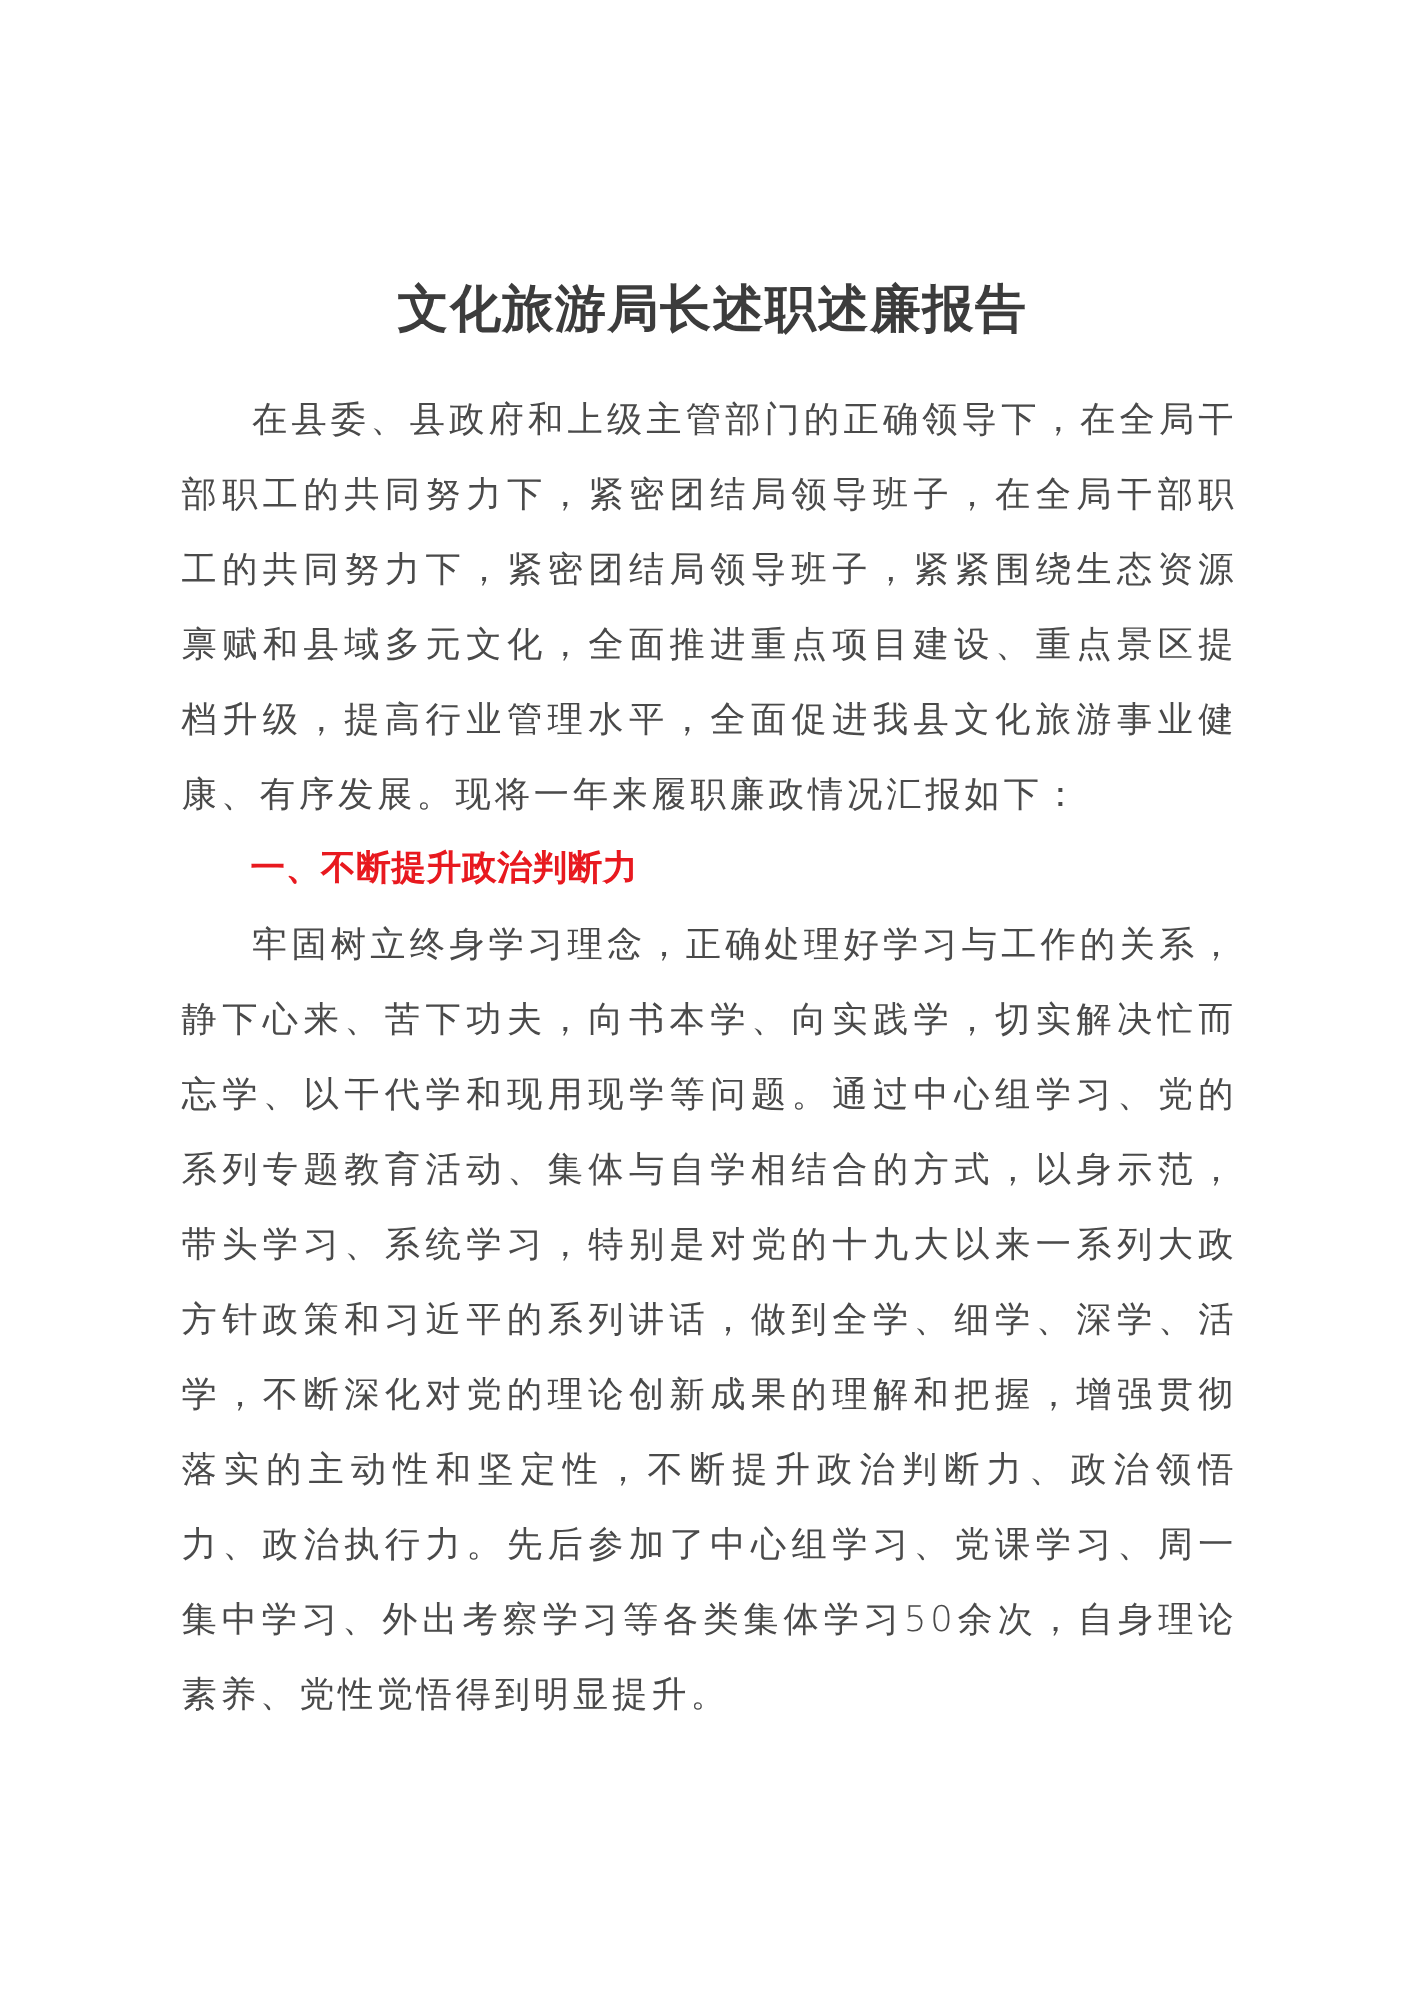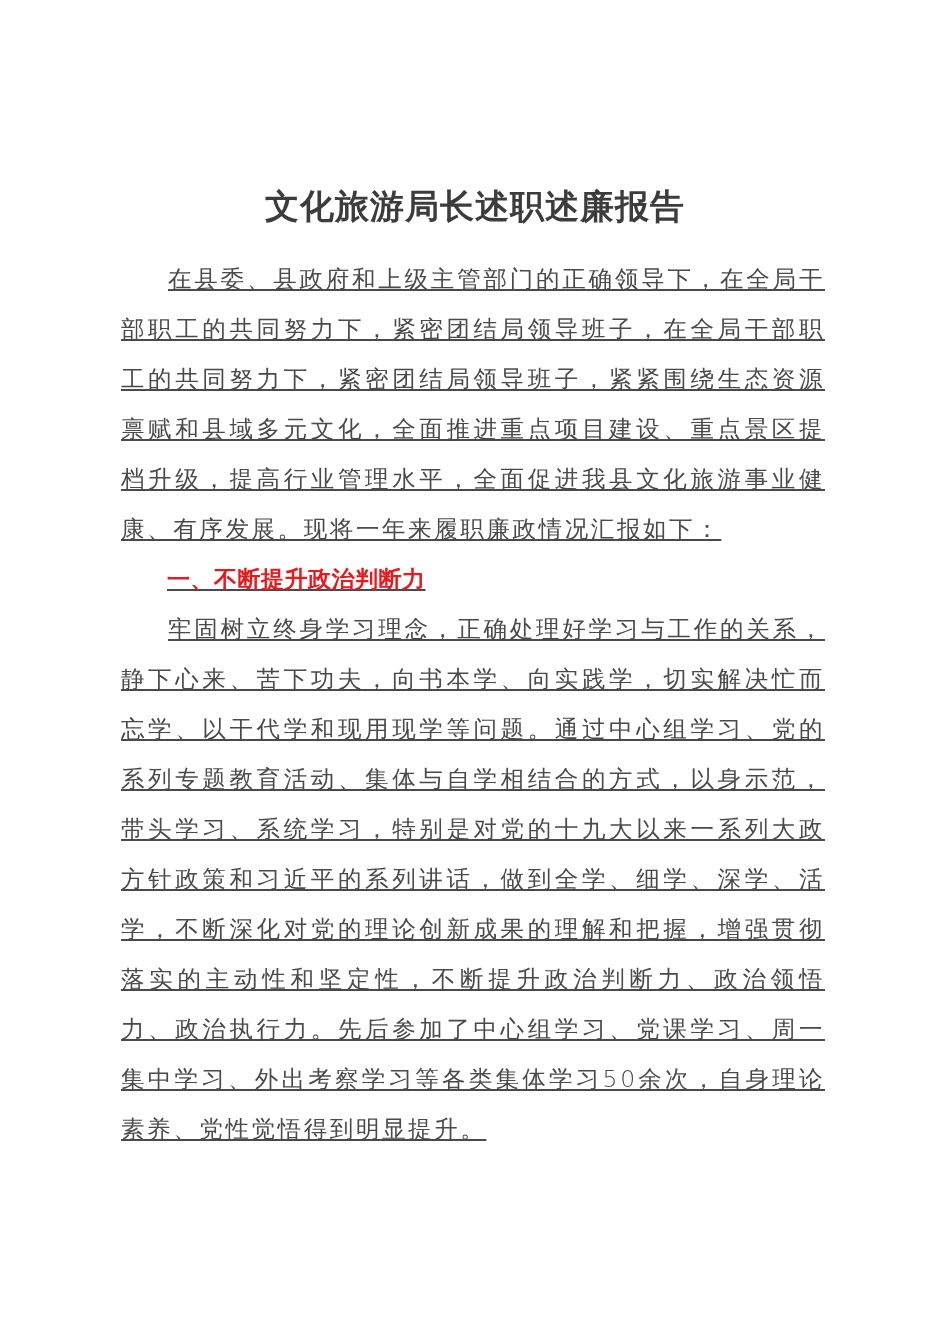--- a/index.html
+++ b/index.html
@@ -37,21 +37,20 @@
     .content {
       position: absolute;
       left: 121px;
       top: 254px;
       width: 704px;
       font-family: "DejaVu Sans", "Liberation Sans", sans-serif;
       font-size: 23.5px;
       color: #4a4a4a;
       line-height: 50px;
       font-weight: 300;
-      text-decoration: underline;
     }
     .para {
       margin: 0;
       text-indent: 2em;
       text-align: justify;
       text-justify: inter-character;
       letter-spacing: 2.6px;
     }
     .heading {
       margin: 0;

